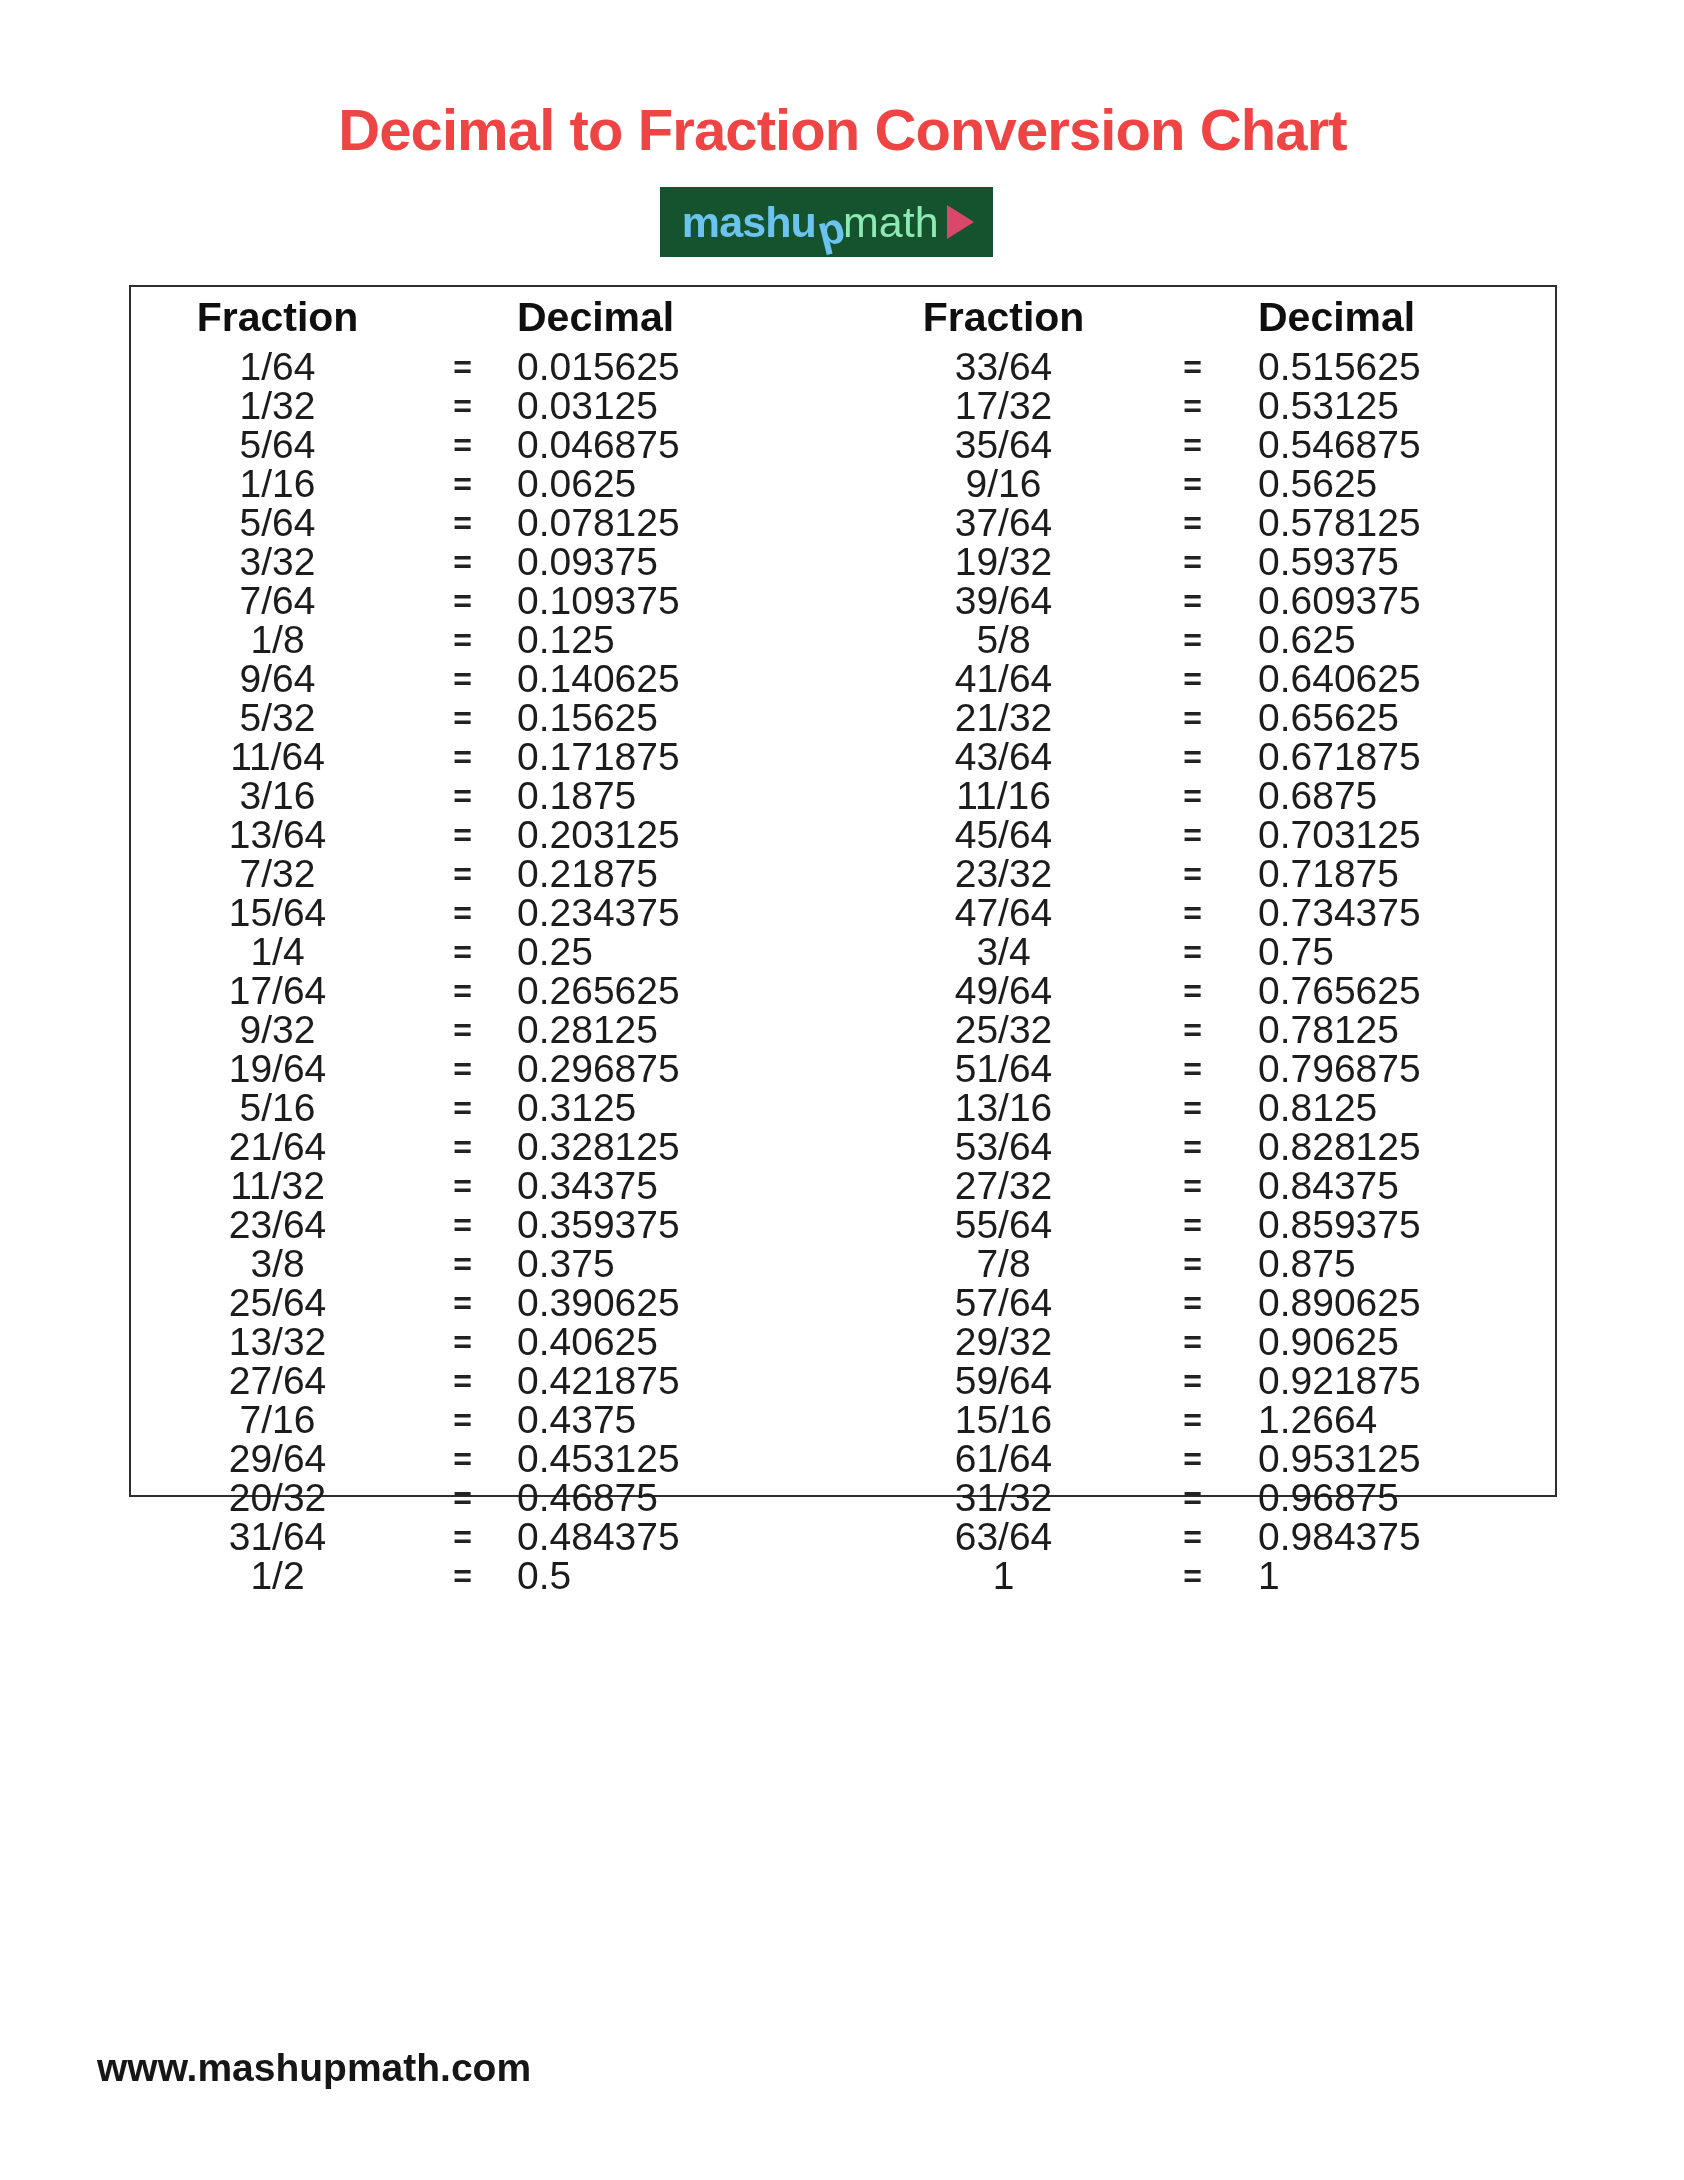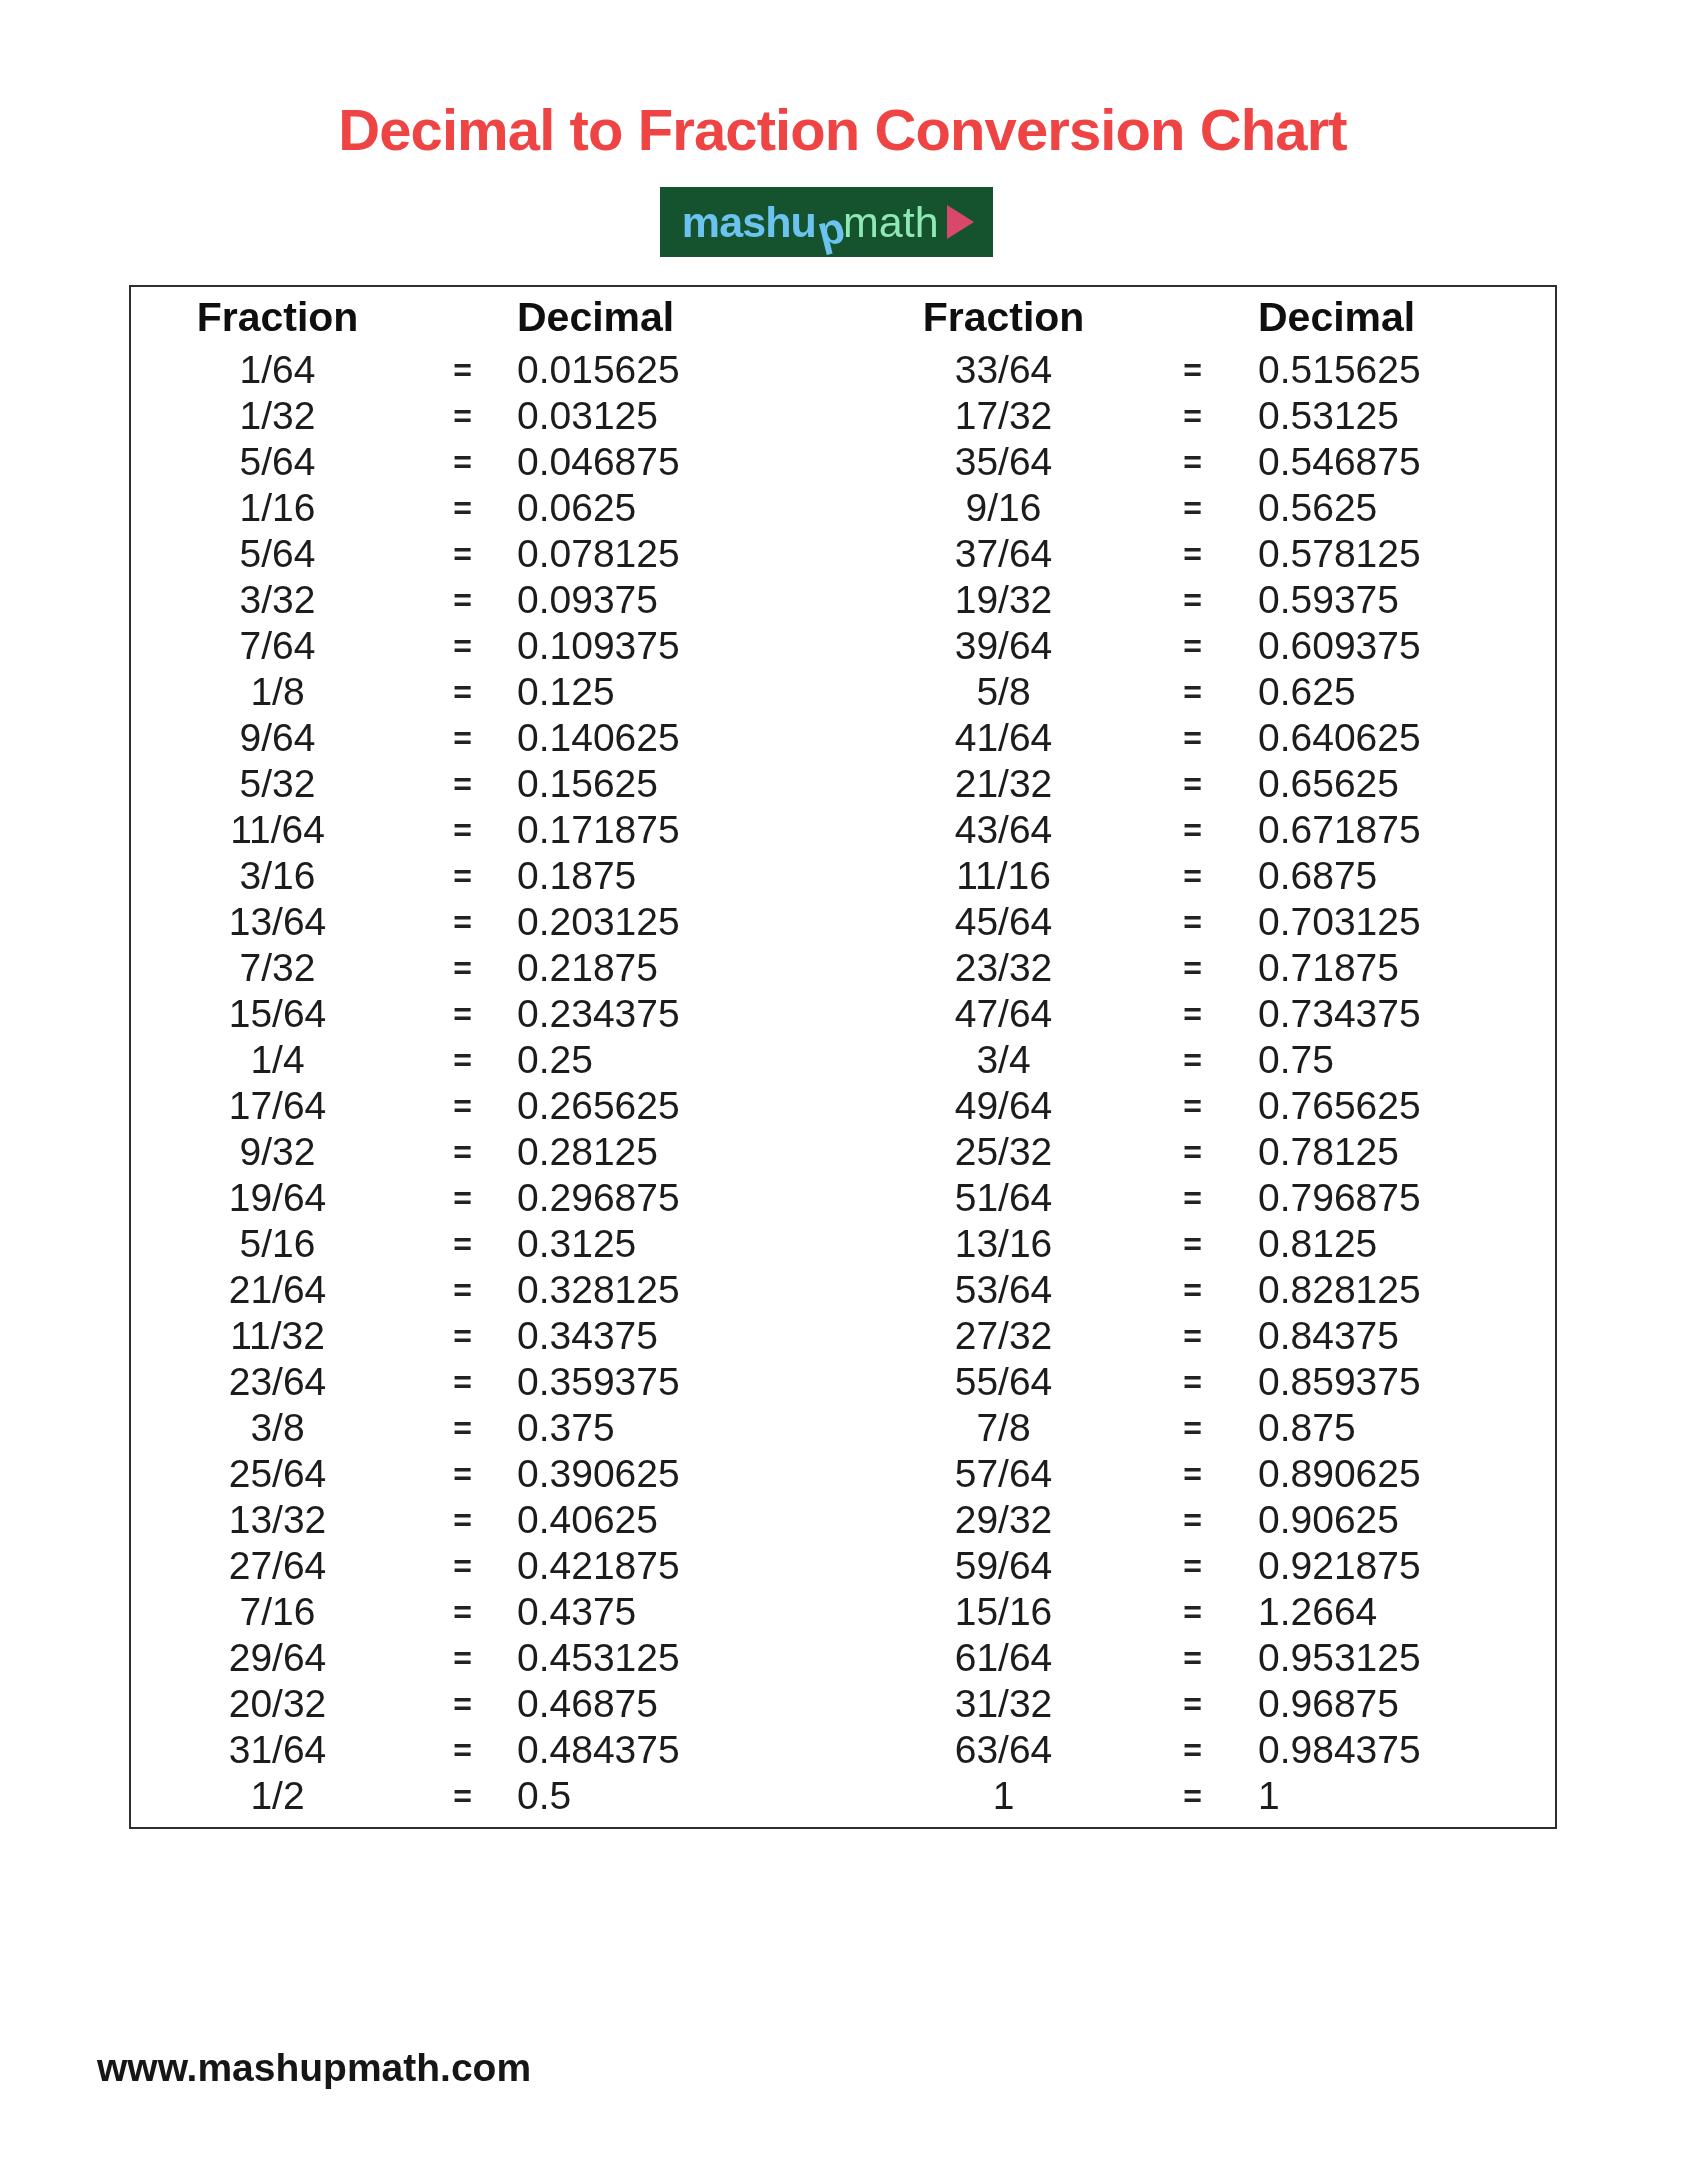--- a/index.html
+++ b/index.html
@@ -60,21 +60,21 @@
     width:0; height:0;
     border-left:27px solid #d9486b;
     border-top:17px solid transparent;
     border-bottom:17px solid transparent;
     margin-left:8.5px;
   }
 
   .table {
     position:absolute;
     left:129px; top:285px;
-    width:1428px; height:1544px;
+    width:1428px; height:1212px;
     border:2.6px solid #2e2e2e;
     display:grid;
     grid-template-columns:293px 77px 356px 293px 85px 324px;
     grid-template-rows:60px repeat(32, 1fr);
     align-items:center;
     padding-bottom:8.5px;
   }
   .cell { font-size:39px; color:#1c1c1c; line-height:1; }
   .frac { text-align:center; }
   .eq   { text-align:center; font-size:32px; font-weight:700; color:#222; }

